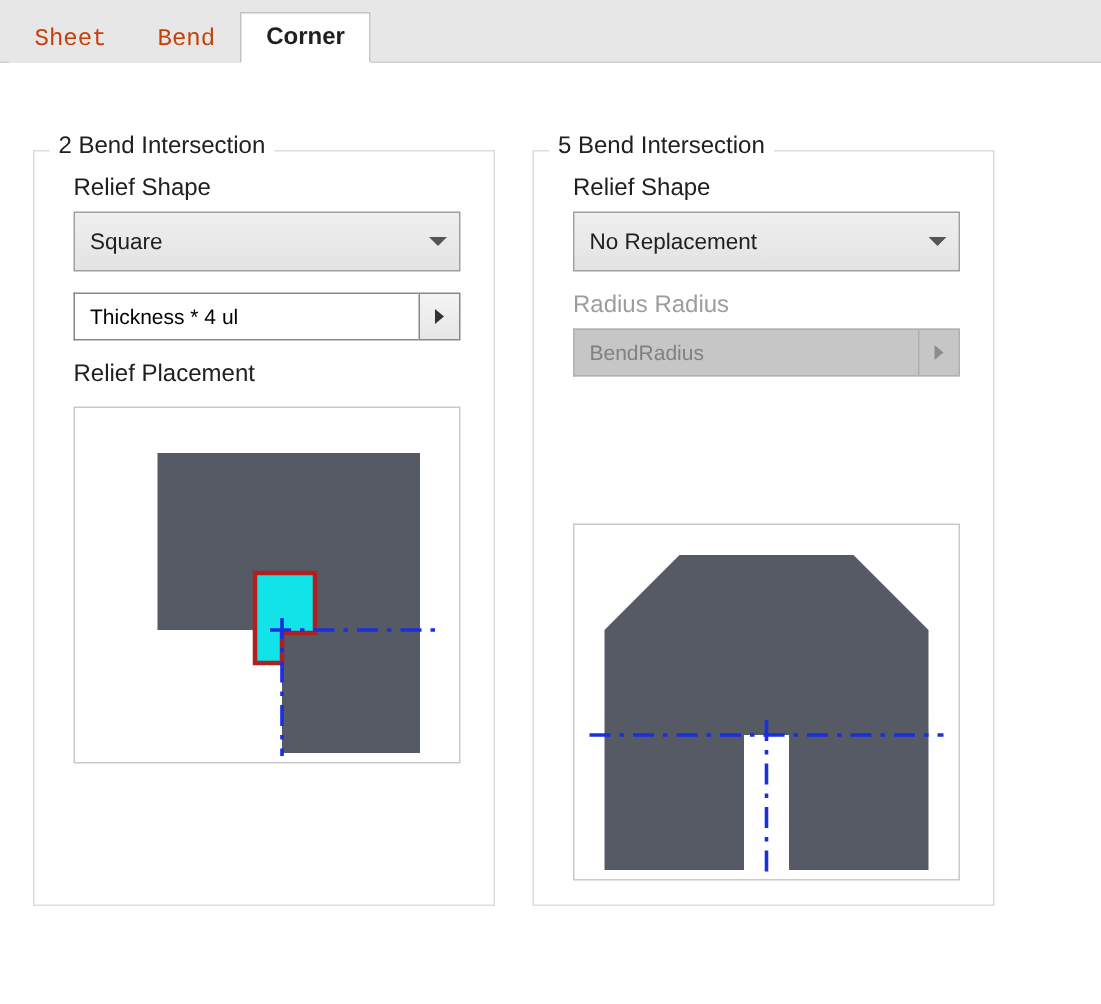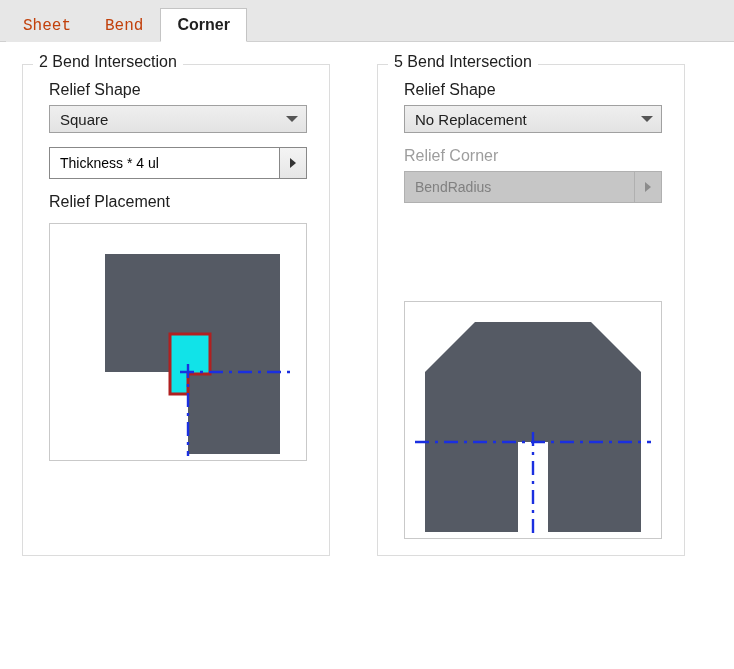--- a/index.html
+++ b/index.html
@@ -44,22 +44,23 @@
   .tab:not(.active) {
     border: 1px solid transparent;
     border-bottom: none;
     color: #c2410c;
     font-family: Liberation Mono, monospace;
   }
 
   
   .content {
     display: flex;
-    gap: 47px;
+    gap: 25px;
     padding: 22px 18px 10px 22px;
+    margin-top: 36px;
   }
 
   
   .group {
     border: 1px solid #dcdcdc;
     border-radius: 0;
     padding: 14px 16px 16px 16px;
     position: relative;
     flex: 0 0 auto;
   }
@@ -78,21 +79,21 @@
     font-size: 16px;
     margin: 2px 0 6px 10px;
   }
   .field-lbl.dim { color: #9d9d9d; }
 
   
   .dropdown {
     display: flex;
     align-items: center;
     justify-content: space-between;
-    height: 28px;
+    height: 40px;
     width: 258px;
     margin: 0 0 14px 10px;
     padding: 0 8px 0 10px;
     border: 1px solid #a0a0a0;
     background: linear-gradient(#efefef,#e3e3e3);
     font-size: 15px;
     cursor: pointer;
     user-select: none;
   }
   .chevron-down {
@@ -198,21 +199,21 @@
 
   <div class="group right">
     <span class="group-title">5 Bend Intersection</span>
 
     <div class="field-lbl">Relief Shape</div>
     <div class="dropdown">
       <span>No Replacement</span>
       <span class="chevron-down"></span>
     </div>
 
-    <div class="field-lbl dim">Relief Corner</div>
+    <div class="field-lbl dim">Radius Radius</div>
     <div class="expr-row">
       <input class="expr-input" type="text" disabled="" value="BendRadius" style="">
       <div class="expr-btn disabled">
         <span class="chevron-right dim"></span>
       </div>
     </div>
 
     <div class="preview-frame" style="margin-top:98px">
       <svg viewBox="0 0 256 236">
 

